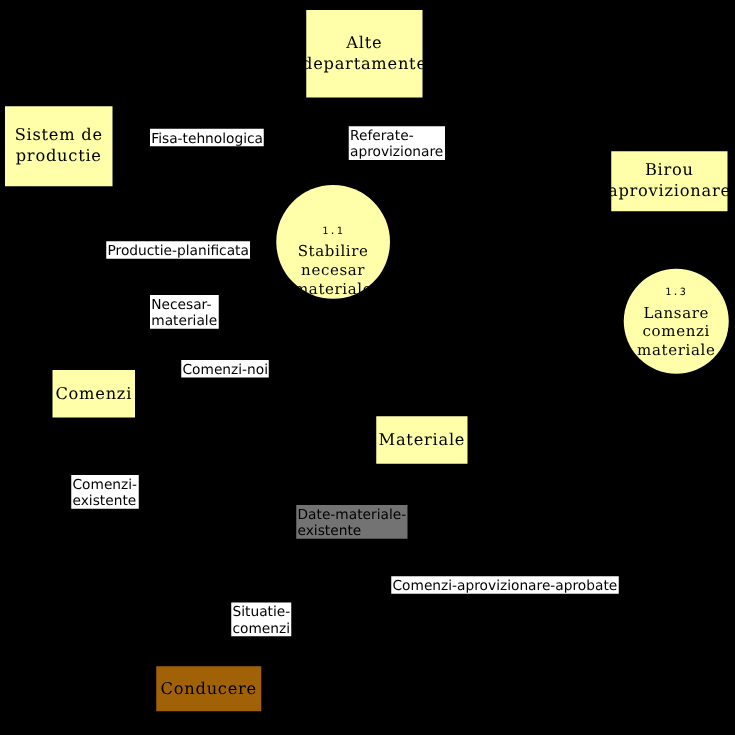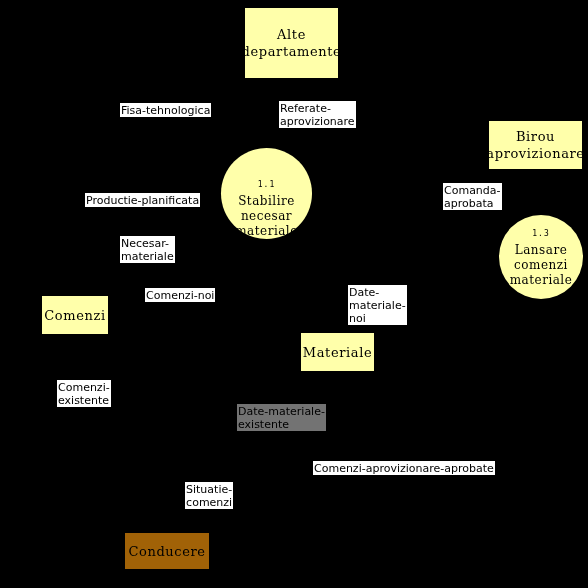--- a/index.html
+++ b/index.html
@@ -74,20 +74,22 @@
     padding: 1px 1px 0 1px;
     box-sizing: border-box;
   }
 </style>
 </head>
 <body>
 
 <div id="canvas">
     <div class="entity" style="left: 245px; top: 8px; width: 93px; height: 70px; background: rgb(255, 255, 170); color: rgb(0, 0, 0);">Alte
 departamente</div>
+    <div class="entity" style="left: 4px; top: 85px; width: 86px; height: 64px; background: rgb(255, 255, 170); color: rgb(0, 0, 0);">Sistem de
+productie</div>
     <div class="entity" style="left: 489px; top: 121px; width: 93px; height: 48px; background: rgb(255, 255, 170); color: rgb(0, 0, 0);">Birou
 aprovizionare</div>
     <div class="entity" style="left: 42px; top: 296px; width: 66px; height: 38px; background: rgb(255, 255, 170); color: rgb(0, 0, 0);">Comenzi</div>
     <div class="entity" style="left: 301px; top: 333px; width: 73px; height: 38px; background: rgb(255, 255, 170); color: rgb(0, 0, 0);">Materiale</div>
     <div class="entity" style="left: 125px; top: 533px; width: 84px; height: 36px; background: #a16207; color: rgb(0, 0, 0);">Conducere</div>
     <div class="process" style="left: 221px; top: 148px; width: 91px; height: 91px; background: rgb(255, 255, 170); color: rgb(0, 0, 0); justify-content: flex-end;">
       <div class="pnum">1.1</div>
       <div class="plabel">Stabilire
 necesar
 materiale</div>
@@ -95,28 +97,23 @@
     <div class="process" style="left: 499px; top: 215px; width: 84px; height: 84px; background: rgb(255, 255, 170); color: rgb(0, 0, 0);">
       <div class="pnum">1.3</div>
       <div class="plabel">Lansare
 comenzi
 materiale</div>
     </div>
     <div class="flow-label" style="left: 120px; top: 103px; background: rgb(255, 255, 255); color: rgb(0, 0, 0);">Fisa-tehnologica</div>
     <div class="flow-label" style="left: 279px; top: 101px; background: rgb(255, 255, 255); color: rgb(0, 0, 0);">Referate-
 aprovizionare</div>
     <div class="flow-label" style="left: 85px; top: 193px; background: rgb(255, 255, 255); color: rgb(0, 0, 0);">Productie-planificata</div>
-    <div class="flow-label" style="left: 443px; top: 183px; background: rgb(255, 255, 255); color: rgb(0, 0, 0);">Comanda-
-aprobata</div>
     <div class="flow-label" style="left: 120px; top: 236px; background: rgb(255, 255, 255); color: rgb(0, 0, 0);">Necesar-
 materiale</div>
     <div class="flow-label" style="left: 145px; top: 288px; background: rgb(255, 255, 255); color: rgb(0, 0, 0);">Comenzi-noi</div>
-    <div class="flow-label" style="left: 348px; top: 285px; background: rgb(255, 255, 255); color: rgb(0, 0, 0);">Date-
-materiale-
-noi</div>
     <div class="flow-label" style="left: 57px; top: 380px; background: rgb(255, 255, 255); color: rgb(0, 0, 0);">Comenzi-
 existente</div>
     <div class="flow-label" style="left: 237px; top: 404px; background: #737373; color: rgb(0, 0, 0);">Date-materiale-
 existente</div>
     <div class="flow-label" style="left: 313px; top: 461px; background: rgb(255, 255, 255); color: rgb(0, 0, 0);">Comenzi-aprovizionare-aprobate</div>
-    <div class="flow-label" style="left: 185px; top: 482px; background: rgb(255, 255, 255); color: rgb(0, 0, 0); text-align: right;">Situatie-
+    <div class="flow-label" style="left: 185px; top: 482px; background: rgb(255, 255, 255); color: rgb(0, 0, 0);">Situatie-
 comenzi</div>
   </div>
 
 </body></html>

